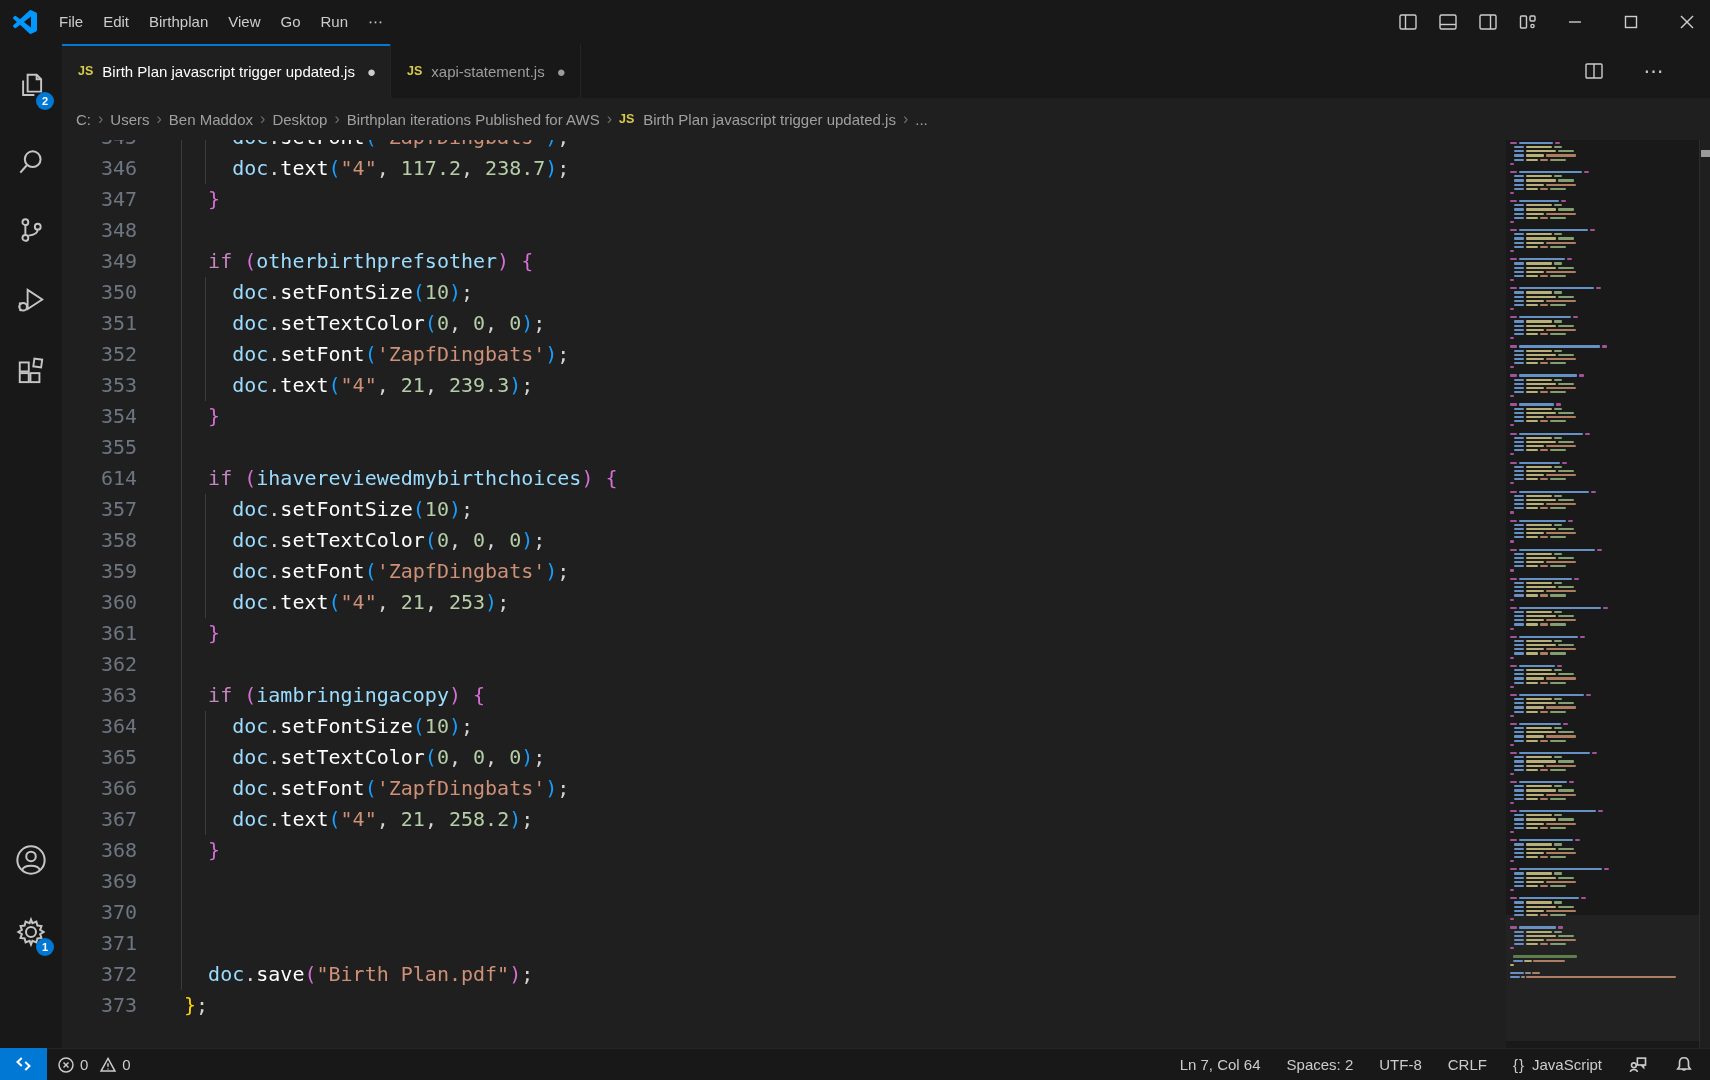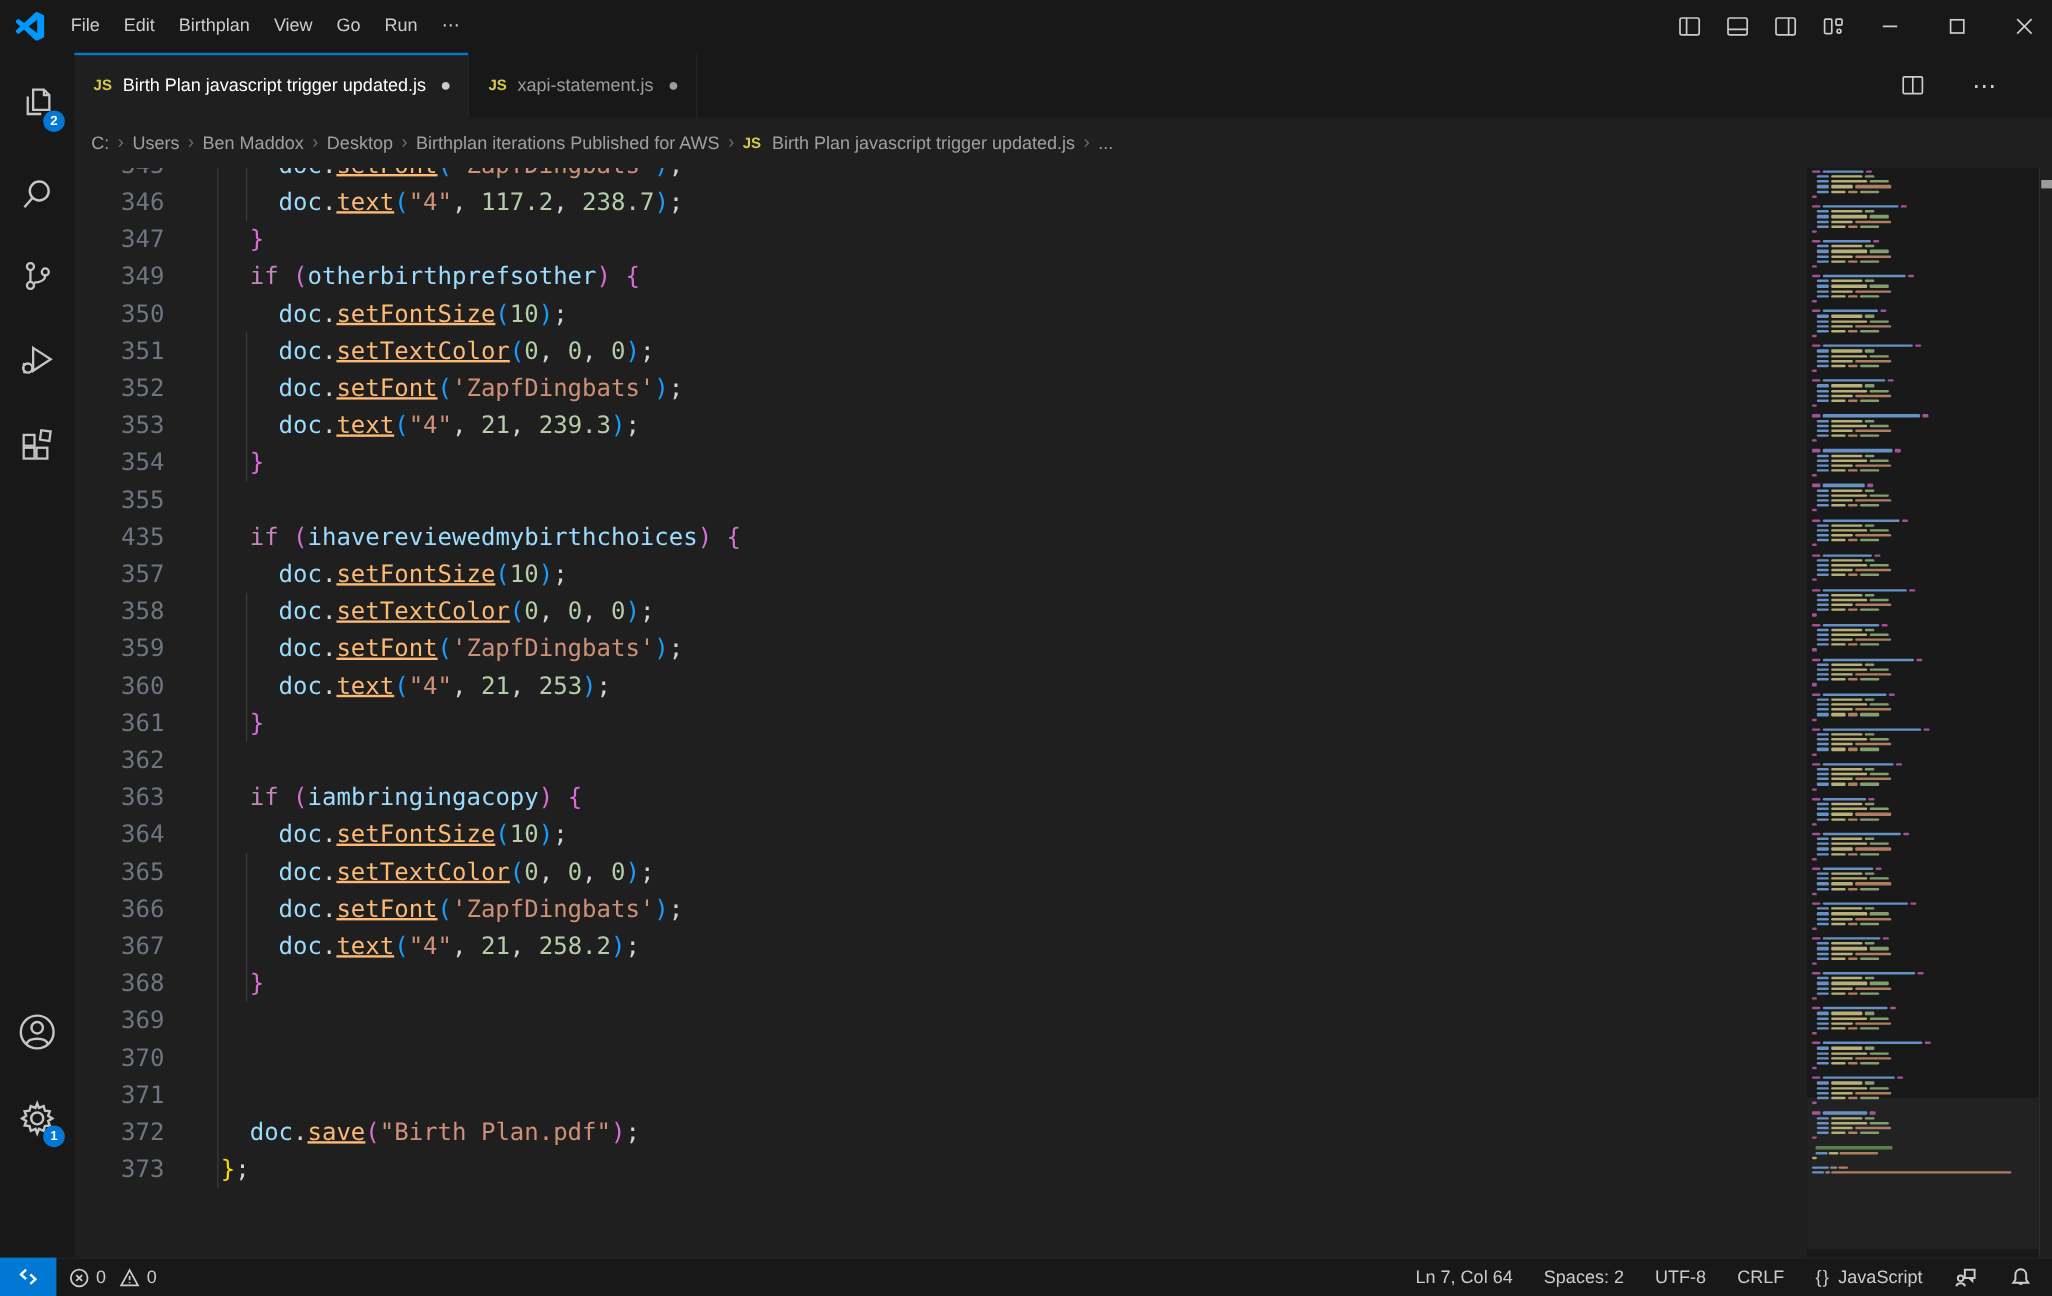--- a/index.html
+++ b/index.html
@@ -41,21 +41,21 @@
   .breadcrumbs { position:absolute; left:62px; top:98px; right:0; height:42px; background:#1f1f1f; display:flex; align-items:center; padding-left:14px; font-size:15px; color:#a0a0a0; white-space:nowrap; }
   .bc-seg { cursor:default; }
   .bc-sep { margin:0 7px; color:#6e6e6e; font-size:16px; }
   
   .editor { position:absolute; left:62px; top:140px; width:1444px; height:908px; overflow:hidden; background:#1f1f1f; }
   .code-scroll { position:relative; margin-top:-18px; }
   .cl { display:flex; height:31px; font-family:"DejaVu Sans Mono", monospace; font-size:20px; line-height:31px; white-space:pre; }
   .cl .ln { width:75px; text-align:right; color:#6e7681; flex:0 0 auto; }
   .cl .ct { margin-left:47px; }
   .guide { position:absolute; width:1px; background:#3c3c3c; }
-  .tok-kw  { color:#C586C0; } .tok-var { color:#9CDCFE; } .tok-fn  { color:#fdba74;text-decoration:underline; }
+  .tok-kw  { color:#C586C0; } .tok-var { color:#9CDCFE; } .tok-fn  { color:#ffffff; }
   .tok-str { color:#CE9178; } .tok-num { color:#B5CEA8; } .tok-pun { color:#D4D4D4; }
   .tok-com { color:#6A9955; } .tok-pln { color:#D4D4D4; }
   .tok-b1  { color:#FFD700; } .tok-b2  { color:#D670D6; } .tok-b3  { color:#179FFF; }
   
   .minimap { position:absolute; left:1506px; top:140px; width:193px; height:908px; background:#191919; overflow:hidden; }
   .mm-bar { position:absolute; height:2.2px; border-radius:1px; opacity:.9; }
   .mm-slider { position:absolute; left:0; width:193px; background:rgba(140,140,140,.08); }
   .scrollbar { position:absolute; left:1699px; top:140px; width:11px; height:908px; border-left:1px solid #2d2d2d; background:#1f1f1f; }
   .sb-marker { position:absolute; left:1px; width:10px; height:7px; background:#9b9b9b; }
   
@@ -221,28 +221,29 @@
       <div class="bc-seg">Birth Plan javascript trigger updated.js</div>
       <span class="bc-sep">›</span>
       <div class="bc-seg">...</div>
     </div>
 
   <div class="editor">
     <div class="code-scroll" id="code-lines">
         <div class="cl"><span class="ln">345</span><span class="ct"><span class="tok-pln">    </span><span class="tok-var">doc</span><span class="tok-pun">.</span><span class="tok-fn">setFont</span><span class="tok-b3">(</span><span class="tok-str">'ZapfDingbats'</span><span class="tok-b3">)</span><span class="tok-pun">;</span></span></div>
         <div class="cl"><span class="ln">346</span><span class="ct"><span class="tok-pln">    </span><span class="tok-var">doc</span><span class="tok-pun">.</span><span class="tok-fn">text</span><span class="tok-b3">(</span><span class="tok-str">"4"</span><span class="tok-pun">, </span><span class="tok-num">117.2</span><span class="tok-pun">, </span><span class="tok-num">238.7</span><span class="tok-b3">)</span><span class="tok-pun">;</span></span></div>
         <div class="cl"><span class="ln">347</span><span class="ct"><span class="tok-pln">  </span><span class="tok-b2">}</span></span></div>
+        <div class="cl"><span class="ln">348</span><span class="ct"></span></div>
         <div class="cl"><span class="ln">349</span><span class="ct"><span class="tok-pln">  </span><span class="tok-kw">if</span><span class="tok-pln"> </span><span class="tok-b2">(</span><span class="tok-var">otherbirthprefsother</span><span class="tok-b2">)</span><span class="tok-pln"> </span><span class="tok-b2">{</span></span></div>
         <div class="cl"><span class="ln">350</span><span class="ct"><span class="tok-pln">    </span><span class="tok-var">doc</span><span class="tok-pun">.</span><span class="tok-fn">setFontSize</span><span class="tok-b3">(</span><span class="tok-num">10</span><span class="tok-b3">)</span><span class="tok-pun">;</span></span></div>
         <div class="cl"><span class="ln">351</span><span class="ct"><span class="tok-pln">    </span><span class="tok-var">doc</span><span class="tok-pun">.</span><span class="tok-fn">setTextColor</span><span class="tok-b3">(</span><span class="tok-num">0</span><span class="tok-pun">, </span><span class="tok-num">0</span><span class="tok-pun">, </span><span class="tok-num">0</span><span class="tok-b3">)</span><span class="tok-pun">;</span></span></div>
         <div class="cl"><span class="ln">352</span><span class="ct"><span class="tok-pln">    </span><span class="tok-var">doc</span><span class="tok-pun">.</span><span class="tok-fn">setFont</span><span class="tok-b3">(</span><span class="tok-str">'ZapfDingbats'</span><span class="tok-b3">)</span><span class="tok-pun">;</span></span></div>
         <div class="cl"><span class="ln">353</span><span class="ct"><span class="tok-pln">    </span><span class="tok-var">doc</span><span class="tok-pun">.</span><span class="tok-fn">text</span><span class="tok-b3">(</span><span class="tok-str">"4"</span><span class="tok-pun">, </span><span class="tok-num">21</span><span class="tok-pun">, </span><span class="tok-num">239.3</span><span class="tok-b3">)</span><span class="tok-pun">;</span></span></div>
         <div class="cl"><span class="ln">354</span><span class="ct"><span class="tok-pln">  </span><span class="tok-b2">}</span></span></div>
         <div class="cl"><span class="ln">355</span><span class="ct"></span></div>
-        <div class="cl"><span class="ln">435</span><span class="ct"><span class="tok-pln">  </span><span class="tok-kw">if</span><span class="tok-pln"> </span><span class="tok-b2">(</span><span class="tok-var">ihavereviewedmybirthchoices</span><span class="tok-b2">)</span><span class="tok-pln"> </span><span class="tok-b2">{</span></span></div>
+        <div class="cl"><span class="ln">614</span><span class="ct"><span class="tok-pln">  </span><span class="tok-kw">if</span><span class="tok-pln"> </span><span class="tok-b2">(</span><span class="tok-var">ihavereviewedmybirthchoices</span><span class="tok-b2">)</span><span class="tok-pln"> </span><span class="tok-b2">{</span></span></div>
         <div class="cl"><span class="ln">357</span><span class="ct"><span class="tok-pln">    </span><span class="tok-var">doc</span><span class="tok-pun">.</span><span class="tok-fn">setFontSize</span><span class="tok-b3">(</span><span class="tok-num">10</span><span class="tok-b3">)</span><span class="tok-pun">;</span></span></div>
         <div class="cl"><span class="ln">358</span><span class="ct"><span class="tok-pln">    </span><span class="tok-var">doc</span><span class="tok-pun">.</span><span class="tok-fn">setTextColor</span><span class="tok-b3">(</span><span class="tok-num">0</span><span class="tok-pun">, </span><span class="tok-num">0</span><span class="tok-pun">, </span><span class="tok-num">0</span><span class="tok-b3">)</span><span class="tok-pun">;</span></span></div>
         <div class="cl"><span class="ln">359</span><span class="ct"><span class="tok-pln">    </span><span class="tok-var">doc</span><span class="tok-pun">.</span><span class="tok-fn">setFont</span><span class="tok-b3">(</span><span class="tok-str">'ZapfDingbats'</span><span class="tok-b3">)</span><span class="tok-pun">;</span></span></div>
         <div class="cl"><span class="ln">360</span><span class="ct"><span class="tok-pln">    </span><span class="tok-var">doc</span><span class="tok-pun">.</span><span class="tok-fn">text</span><span class="tok-b3">(</span><span class="tok-str">"4"</span><span class="tok-pun">, </span><span class="tok-num">21</span><span class="tok-pun">, </span><span class="tok-num">253</span><span class="tok-b3">)</span><span class="tok-pun">;</span></span></div>
         <div class="cl"><span class="ln">361</span><span class="ct"><span class="tok-pln">  </span><span class="tok-b2">}</span></span></div>
         <div class="cl"><span class="ln">362</span><span class="ct"></span></div>
         <div class="cl"><span class="ln">363</span><span class="ct"><span class="tok-pln">  </span><span class="tok-kw">if</span><span class="tok-pln"> </span><span class="tok-b2">(</span><span class="tok-var">iambringingacopy</span><span class="tok-b2">)</span><span class="tok-pln"> </span><span class="tok-b2">{</span></span></div>
         <div class="cl"><span class="ln">364</span><span class="ct"><span class="tok-pln">    </span><span class="tok-var">doc</span><span class="tok-pun">.</span><span class="tok-fn">setFontSize</span><span class="tok-b3">(</span><span class="tok-num">10</span><span class="tok-b3">)</span><span class="tok-pun">;</span></span></div>
         <div class="cl"><span class="ln">365</span><span class="ct"><span class="tok-pln">    </span><span class="tok-var">doc</span><span class="tok-pun">.</span><span class="tok-fn">setTextColor</span><span class="tok-b3">(</span><span class="tok-num">0</span><span class="tok-pun">, </span><span class="tok-num">0</span><span class="tok-pun">, </span><span class="tok-num">0</span><span class="tok-b3">)</span><span class="tok-pun">;</span></span></div>
         <div class="cl"><span class="ln">366</span><span class="ct"><span class="tok-pln">    </span><span class="tok-var">doc</span><span class="tok-pun">.</span><span class="tok-fn">setFont</span><span class="tok-b3">(</span><span class="tok-str">'ZapfDingbats'</span><span class="tok-b3">)</span><span class="tok-pun">;</span></span></div>

